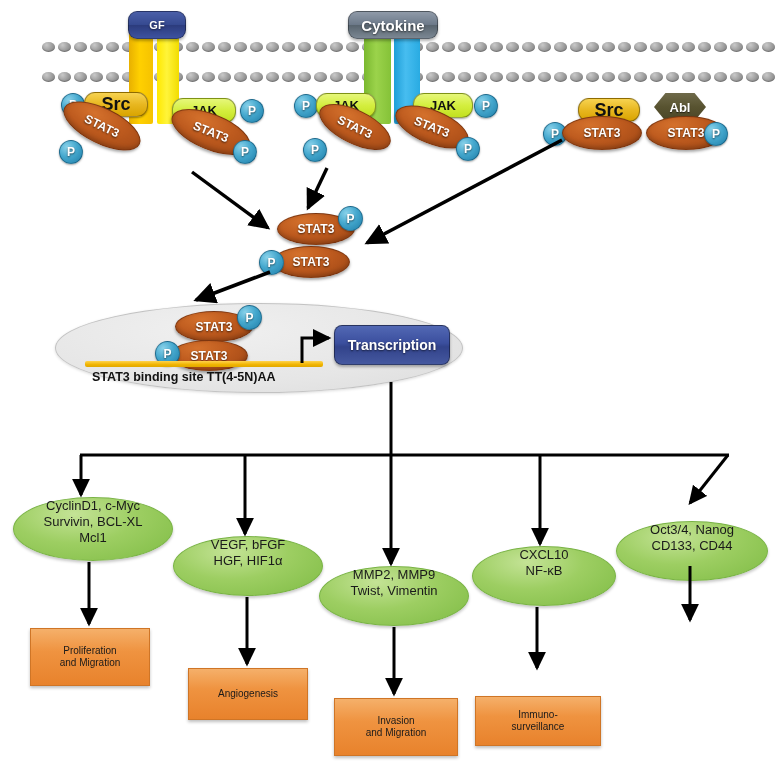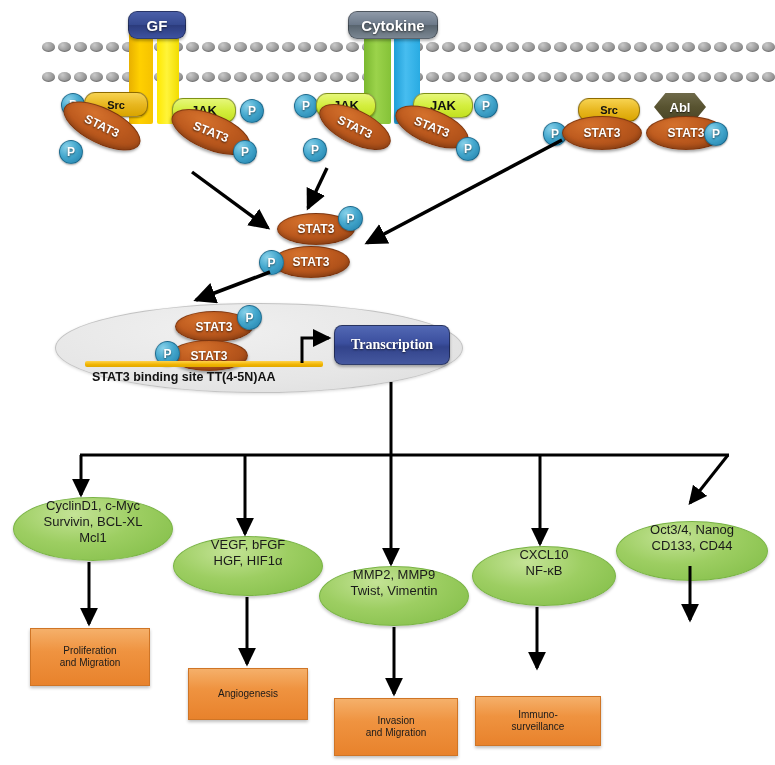--- a/index.html
+++ b/index.html
@@ -13,27 +13,27 @@
          background:radial-gradient(circle at 35% 30%, #c9c9c9 0%, #9b9b9b 55%, #7d7d7d 100%);
          box-shadow:inset 0 -1px 1px rgba(0,0,0,.25);flex:0 0 auto;}
 
   
   .rbar{position:absolute;border-radius:2px;}
 
   
   .ligand{position:absolute;border-radius:9px;display:flex;align-items:center;justify-content:center;
           color:#fff;font-weight:bold;text-shadow:0 1px 2px rgba(0,0,0,.55);
           border:1px solid rgba(0,0,0,.35);box-shadow:0 2px 3px rgba(0,0,0,.3);}
-  .ligand.gf{background:linear-gradient(180deg,#4a5fa8 0%,#364a91 48%,#2c3c7d 52%,#3d52a0 100%);font-size:15px;}
+  .ligand.gf{background:linear-gradient(180deg,#4a5fa8 0%,#364a91 48%,#2c3c7d 52%,#3d52a0 100%);font-size:11px;}
   .ligand.cyto{background:linear-gradient(180deg,#8f9aa8 0%,#6d7a8a 48%,#59656f 52%,#7b8793 100%);font-size:15px;text-align:right;}
 
   
   .pill{position:absolute;border-radius:11px;display:flex;align-items:center;justify-content:center;
         font-weight:bold;border:1px solid rgba(0,0,0,.35);box-shadow:0 1px 2px rgba(0,0,0,.35);color:#111;}
-  .pill.src{background:linear-gradient(180deg,#f7d351 0%,#e8b720 50%,#d9a400 100%);font-size:11px;}
+  .pill.src{background:linear-gradient(180deg,#f7d351 0%,#e8b720 50%,#d9a400 100%);font-size:18px;}
   .pill.jak{background:linear-gradient(180deg,#e6f77a 0%,#d4ee3e 50%,#c2e020 100%);font-size:13px;}
 
   .hexa{position:absolute;display:flex;align-items:center;justify-content:center;
         background:linear-gradient(180deg,#6f6a4a 0%,#585330 50%,#4a4527 100%);
         clip-path:polygon(22% 0%,78% 0%,100% 50%,78% 100%,22% 100%,0% 50%);
         color:#fff;font-weight:bold;font-size:13px;text-shadow:0 1px 1px rgba(0,0,0,.6);}
 
   
   .stat3{position:absolute;border-radius:50%;display:flex;align-items:center;justify-content:center;
          background:radial-gradient(ellipse at 35% 25%, #d4712c 0%, #bd5a1e 45%, #9c4514 100%);
@@ -225,21 +225,21 @@
   <div class="nucleus" style="left:55px;top:303px;width:406px;height:88px;"></div>
 
   <div class="stat3" style="left:175px;top:311px;width:76px;height:29px;">STAT3</div>
   <div class="pcirc" style="left:237px;top:305px;width:23px;height:23px;">P</div>
   <div class="stat3" style="left:170px;top:340px;width:76px;height:29px;">STAT3</div>
   <div class="pcirc" style="left:155px;top:341px;width:23px;height:23px;">P</div>
 
   <div class="dna" style="left:85px;top:361px;width:238px;height:6px;"></div>
   <div class="dnalabel" style="left:92px;top:370px;">STAT3 binding site TT(4-5N)AA</div>
 
-  <div class="transbox" style="left:334px;top:325px;width:114px;height:38px;font-family:Liberation Serif, serif;">Transcription</div>
+  <div class="transbox" style="left:334px;top:325px;width:114px;height:38px;">Transcription</div>
 
   <div class="gene" style="left:13px;top:497px;width:158px;height:62px;">
     <div>
       <div>CyclinD1, c-Myc</div>
       <div>Survivin,  BCL-XL</div>
       <div>Mcl1</div>
     </div>
   </div>
 
   <div class="gene" style="left:173px;top:536px;width:148px;height:58px;">

